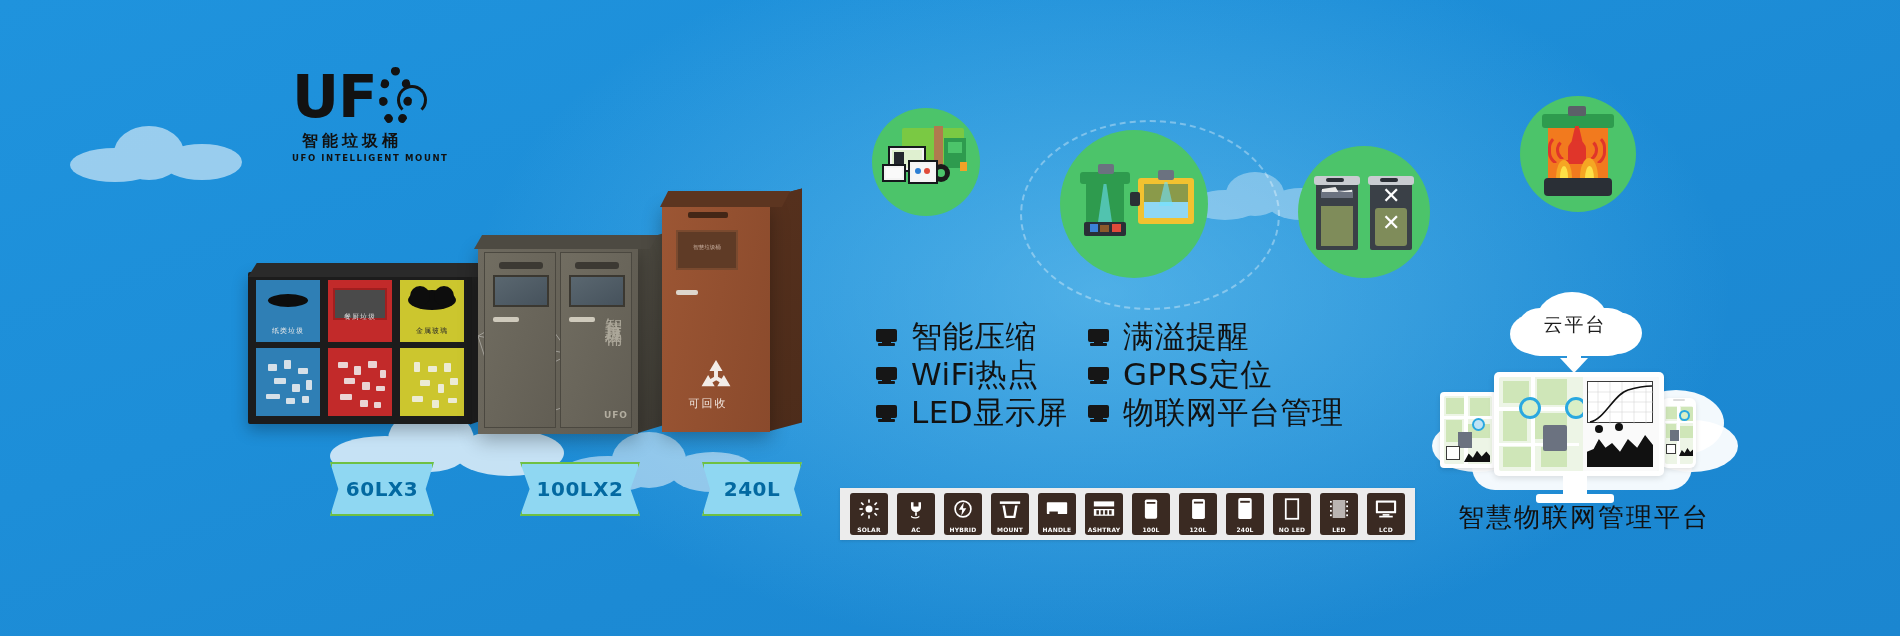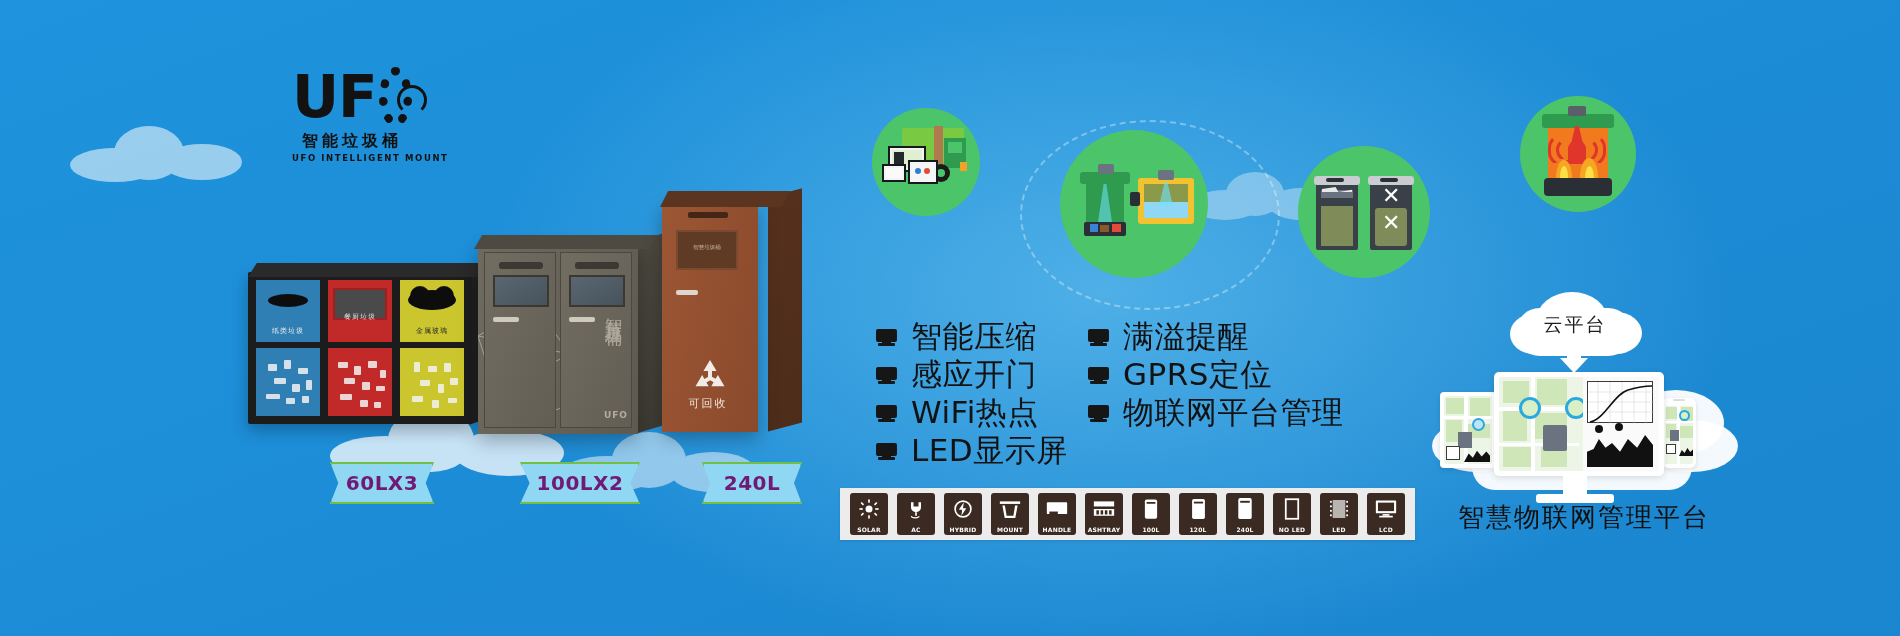--- a/index.html
+++ b/index.html
@@ -99,21 +99,21 @@
   .dual-handle { position: absolute; left: 8px; top: 64px; width: 26px; height: 5px;
                  background: #cfcabc; border-radius: 2px; }
   .geo { position: absolute; inset: 0; overflow: hidden; opacity: .5; }
   .geo svg { position: absolute; left: -4px; top: 50px; }
   .dual-vtext { position: absolute; right: 12px; top: 58px; writing-mode: vertical-rl;
                 font-size: 17px; color: #b9b4a6; letter-spacing: 3px; opacity: .85; }
   .dual-logo { position: absolute; right: 10px; bottom: 14px; font-size: 9px; font-weight: 700;
                color: #b3aea0; letter-spacing: 1px; }
 
   
-  #bin-brown { left: 662px; top: 204px; width: 96px; height: 228px; }
+  #bin-brown { left: 662px; top: 204px; width: 108px; height: 228px; }
   .br-body { position: absolute; inset: 0; background: linear-gradient(100deg,#9c5634,#8a4a2c);
              box-shadow: 0 6px 18px rgba(0,0,0,.3); }
   .br-top { position: absolute; left: -2px; top: -13px; width: 122px; height: 16px;
             background: #5c3520; transform: skewX(-27deg); transform-origin: left bottom; }
   .br-side { position: absolute; left: 106px; top: -11px; width: 34px; height: 234px;
              background: linear-gradient(180deg,#55301d,#42251616); transform: skewY(-15deg);
              background-color: #4e2d1b; }
   .br-screen { position: absolute; left: 14px; top: 26px; width: 62px; height: 40px;
                background: #5f3b26; border: 2px solid #7a4a2f; }
   .br-screen span { position: absolute; left: 0; right: 0; top: 11px; text-align: center;
@@ -121,24 +121,24 @@
   .br-cap { position: absolute; left: 26px; top: 8px; width: 40px; height: 6px;
             background: #432616; border-radius: 2px; }
   .br-handle { position: absolute; left: 14px; top: 86px; width: 22px; height: 5px;
                background: #ddd6cc; border-radius: 2px; }
   .recycle { position: absolute; left: 50%; top: 152px; transform: translateX(-50%); }
   .br-label { position: absolute; left: 0; width: 92px; top: 192px; text-align: center;
               font-size: 11px; color: #f0e6de; letter-spacing: 2px; }
 
   
   .ribbon {
-    position: absolute; height: 42px; padding: 0 24px;
+    position: absolute; height: 54px; padding: 0 24px;
     display: flex; align-items: center; justify-content: center;
     background: #8fd7f2; border: 2px solid #6fc043;
-    font-size: 20px; font-weight: 700; color: #701a75; letter-spacing: .5px;
+    font-size: 20px; font-weight: 700; color: #0369a1; letter-spacing: .5px;
     clip-path: polygon(0 0, 100% 0, 92% 50%, 100% 100%, 0 100%, 8% 50%);
   }
   #cap-1 { left: 330px; top: 462px; width: 104px; }
   #cap-2 { left: 520px; top: 462px; width: 120px; }
   #cap-3 { left: 702px; top: 462px; width: 100px; }
 
   
   .gcircle { position: absolute; border-radius: 50%; background: #4cc46a; }
   #gc1 { left: 872px; top: 108px; width: 108px; height: 108px; }
   #gc2 { left: 1060px; top: 130px; width: 148px; height: 148px; }
@@ -489,28 +489,20 @@
             <span class="base"></span>
           </span>
         <span class="ftext">智能压缩</span>
       </div>
       <div class="frow">
         <span class="mon-icon">
             <span class="scr"></span>
             <span class="stand"></span>
             <span class="base"></span>
           </span>
-        <span class="ftext">感应开门</span>
-      </div>
-      <div class="frow">
-        <span class="mon-icon">
-            <span class="scr"></span>
-            <span class="stand"></span>
-            <span class="base"></span>
-          </span>
         <span class="ftext">WiFi热点</span>
       </div>
       <div class="frow">
         <span class="mon-icon">
             <span class="scr"></span>
             <span class="stand"></span>
             <span class="base"></span>
           </span>
         <span class="ftext">LED显示屏</span>
       </div>

